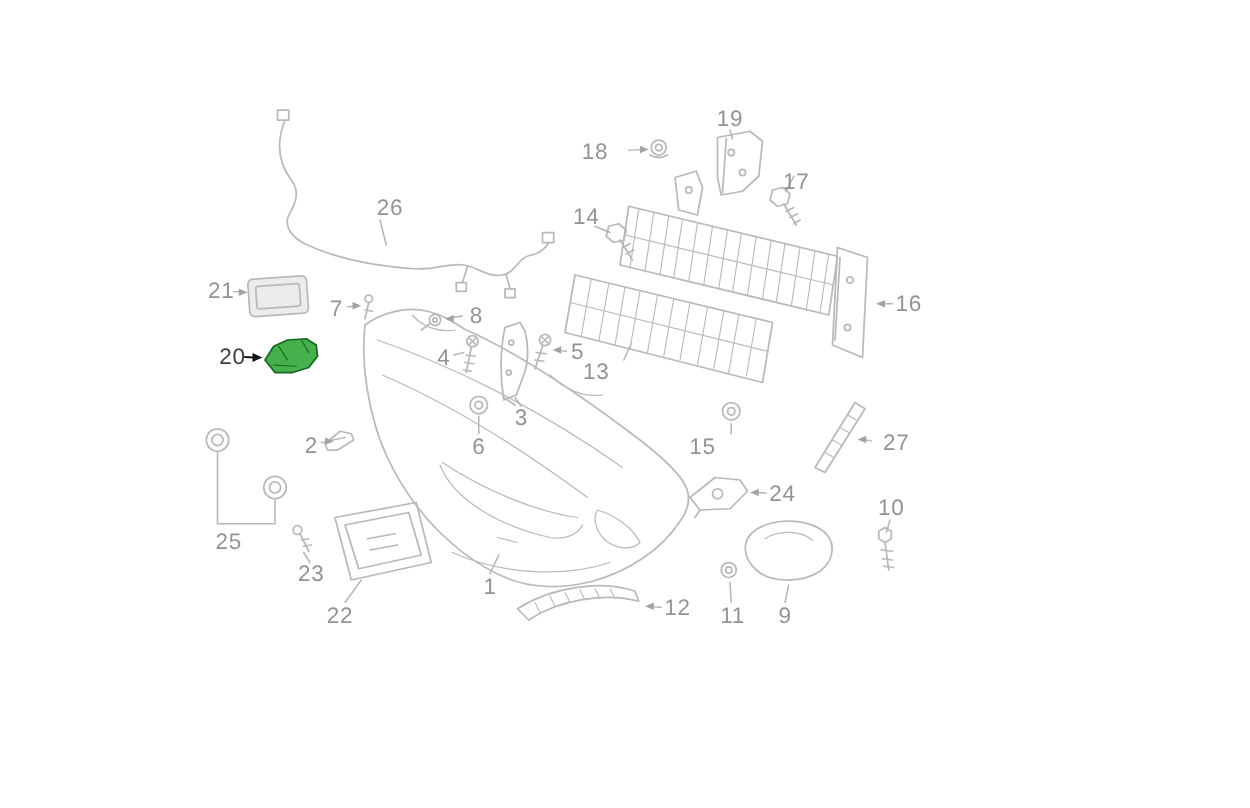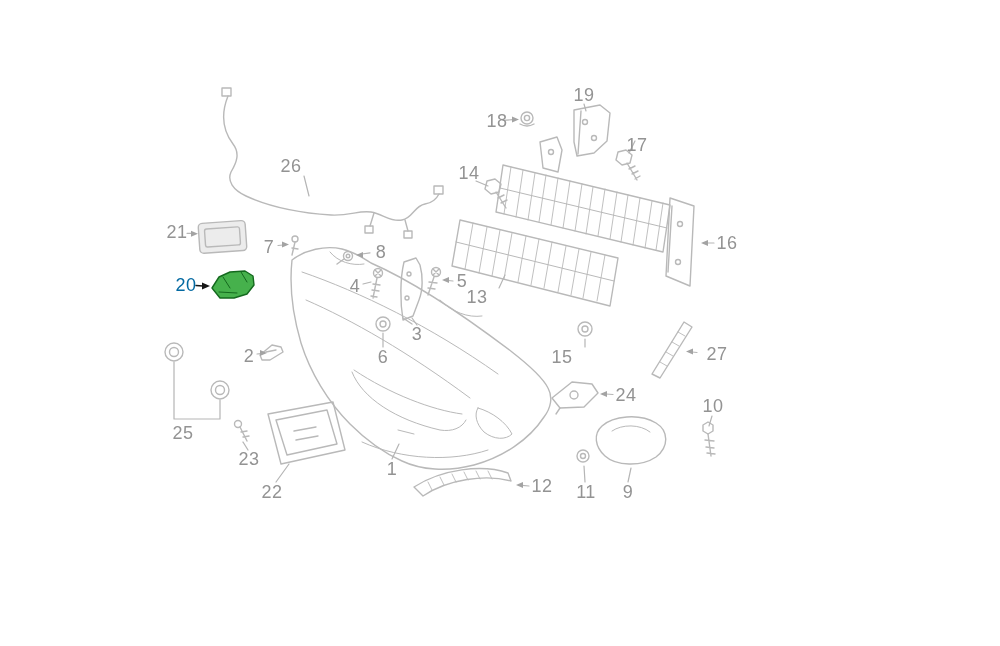--- a/index.html
+++ b/index.html
@@ -26,21 +26,21 @@
     position: absolute;
     transform: translate(-50%, -50%);
     font-size: 18px;
     color: #939393;
     letter-spacing: 0.5px;
     cursor: pointer;
     user-select: none;
     line-height: 1;
   }
   .part-label.selected {
-    color: #0369a1;
+    color: #404040;
   }
 </style>
 </head>
 <body>
 
 <div class="stage">
 
   <svg width="1000" height="646" viewBox="0 0 1000 646">
     <g fill="none" stroke="#b9b9b9" stroke-width="1.4" stroke-linecap="round" stroke-linejoin="round">
 
@@ -319,24 +319,24 @@
   <div class="part-label" style="left:381px;top:252px">8</div>
   <div class="part-label" style="left:628px;top:492px">9</div>
   <div class="part-label" style="left:713px;top:406px">10</div>
   <div class="part-label" style="left:586px;top:492px">11</div>
   <div class="part-label" style="left:542px;top:486px">12</div>
   <div class="part-label" style="left:477px;top:297px">13</div>
   <div class="part-label" style="left:469px;top:173px">14</div>
   <div class="part-label" style="left:562px;top:357px">15</div>
   <div class="part-label" style="left:727px;top:243px">16</div>
   <div class="part-label" style="left:637px;top:145px">17</div>
-  <div class="part-label" style="left:497px;top:121px">18</div>
+  <div class="part-label" style="left:476px;top:121px">18</div>
   <div class="part-label" style="left:584px;top:95px">19</div>
   <div class="part-label selected" style="left:186px;top:285px">20</div>
   <div class="part-label" style="left:177px;top:232px">21</div>
   <div class="part-label" style="left:272px;top:492px">22</div>
   <div class="part-label" style="left:249px;top:459px">23</div>
   <div class="part-label" style="left:626px;top:395px">24</div>
   <div class="part-label" style="left:183px;top:433px">25</div>
-  <div class="part-label" style="left:291px;top:166px">26</div>
+  <div class="part-label" style="left:312px;top:166px">26</div>
   <div class="part-label" style="left:717px;top:354px">27</div>
 
 </div>
 
 </body></html>

